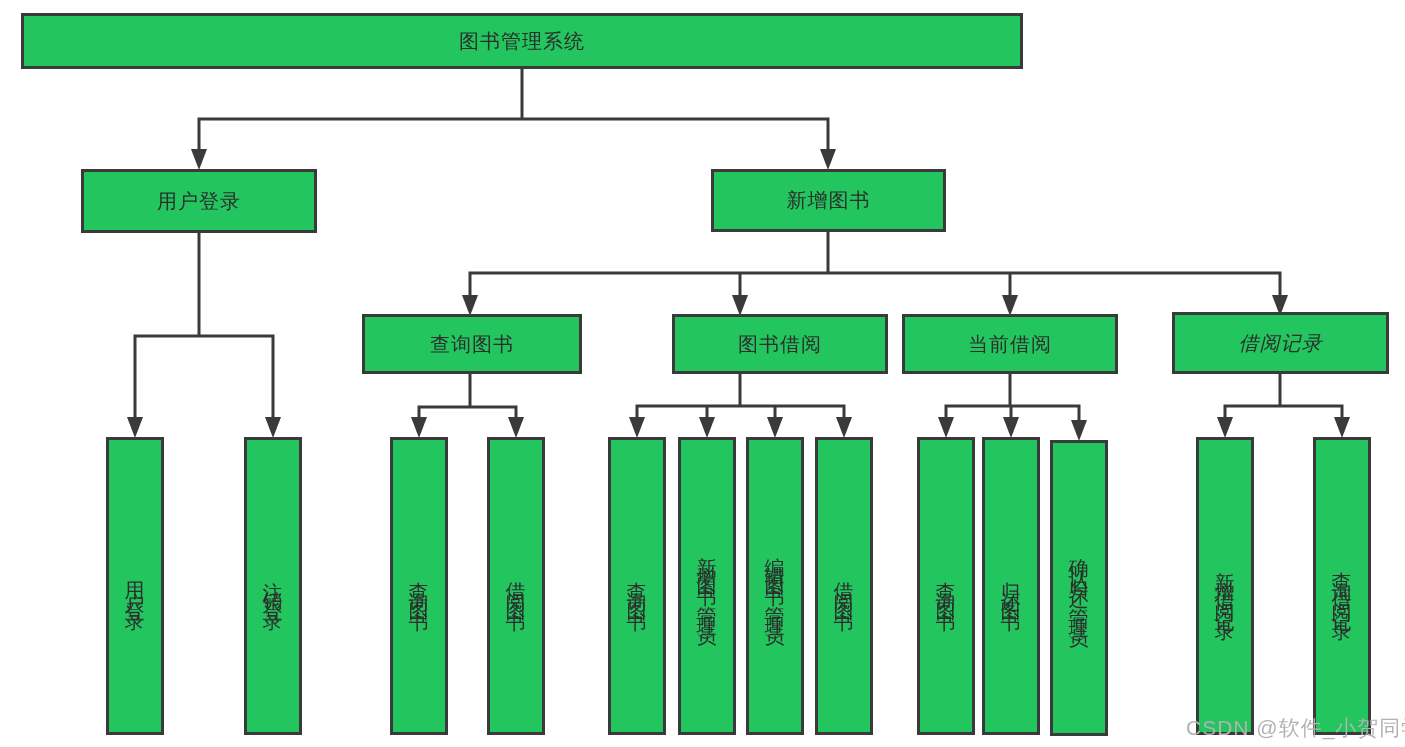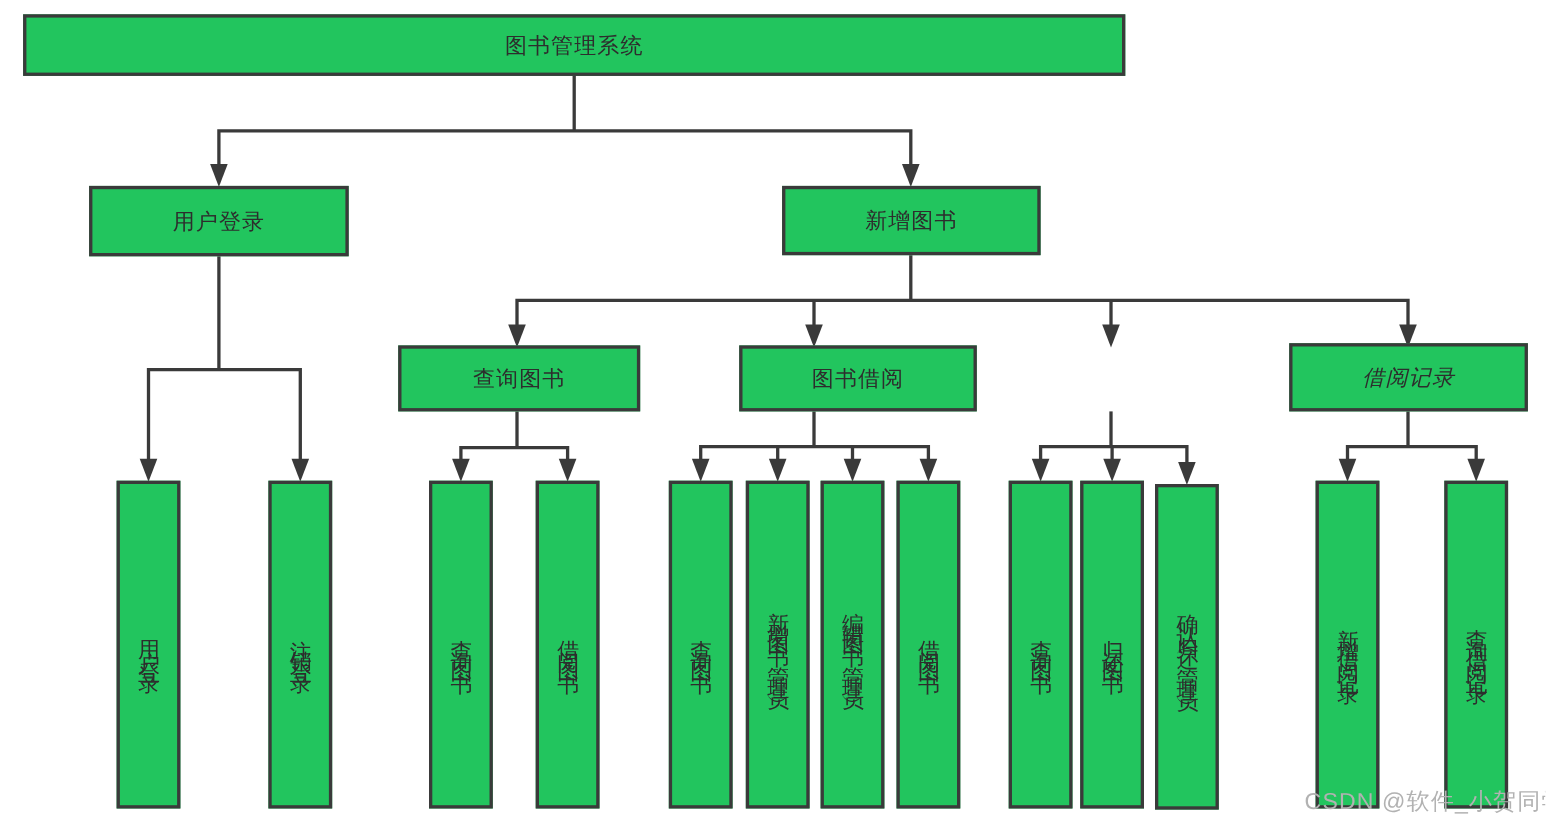--- a/index.html
+++ b/index.html
@@ -114,20 +114,23 @@
   <div class="box" style="left:711px; top:169px; width:235px; height:63px;">
     <span>新增图书</span>
   </div>
 
   <div class="box" style="left:362px; top:314px; width:220px; height:60px;">
     <span>查询图书</span>
   </div>
   <div class="box" style="left:632px; top:314px; width:216px; height:60px;margin-left:40px;">
     <span>图书借阅</span>
   </div>
+  <div class="box" style="left:902px; top:314px; width:216px; height:60px;">
+    <span>当前借阅</span>
+  </div>
   <div class="box" style="left:1172px; top:312px; width:217px; height:62px;font-style:italic;">
     <span>借阅记录</span>
   </div>
 
   <div class="box vbox" style="left:106px; top:437px; width:58px; height:298px;">
     <span>用户登录</span>
   </div>
   <div class="box vbox" style="left:244px; top:437px; width:58px; height:298px;">
     <span>注销登录</span>
   </div>

